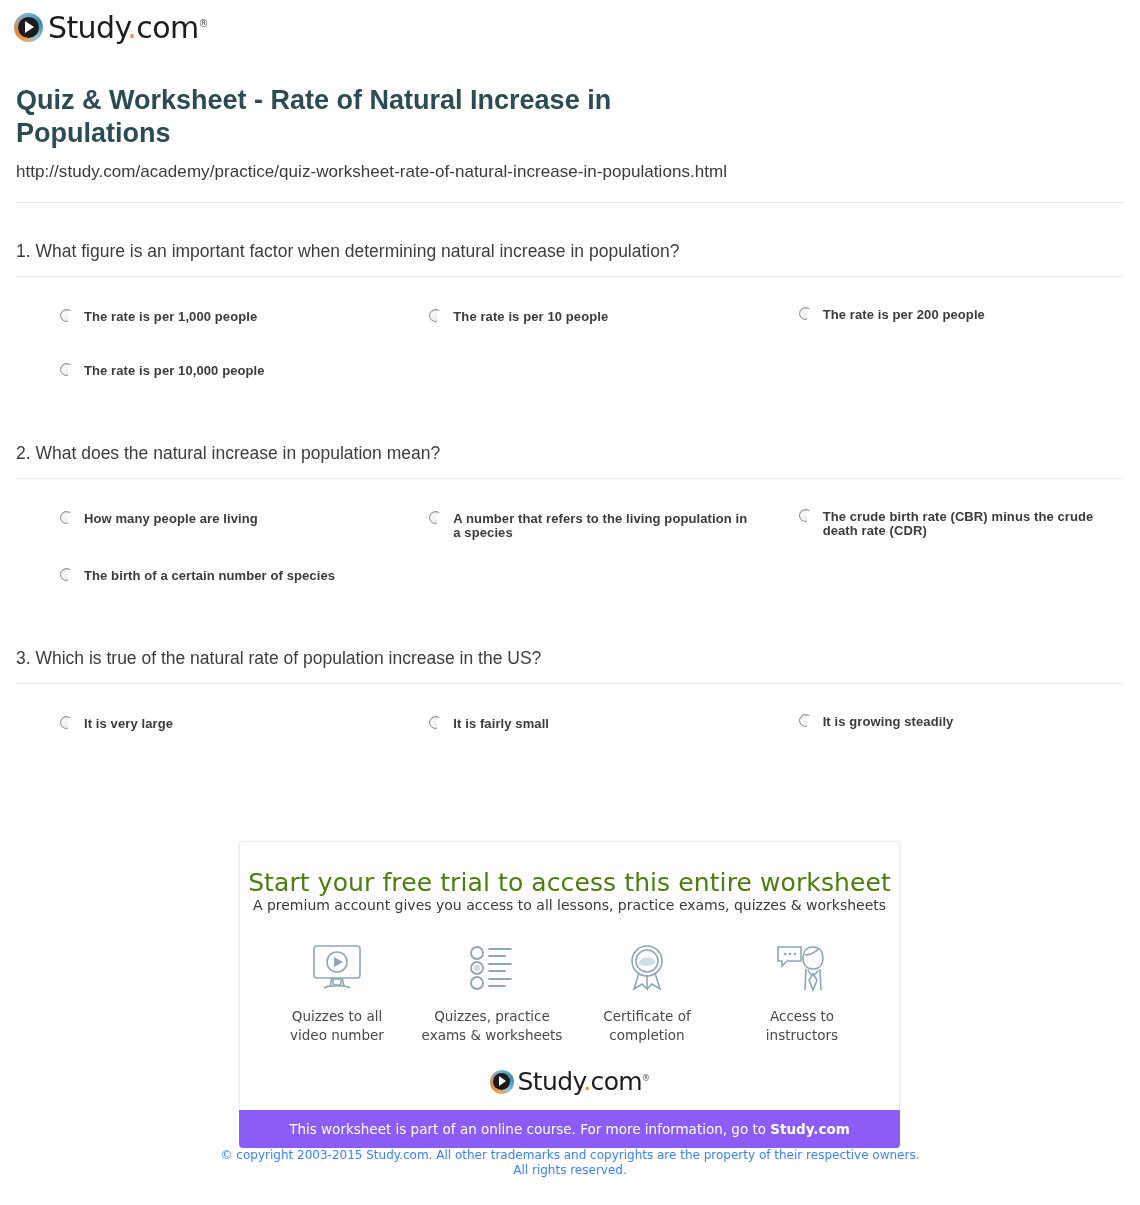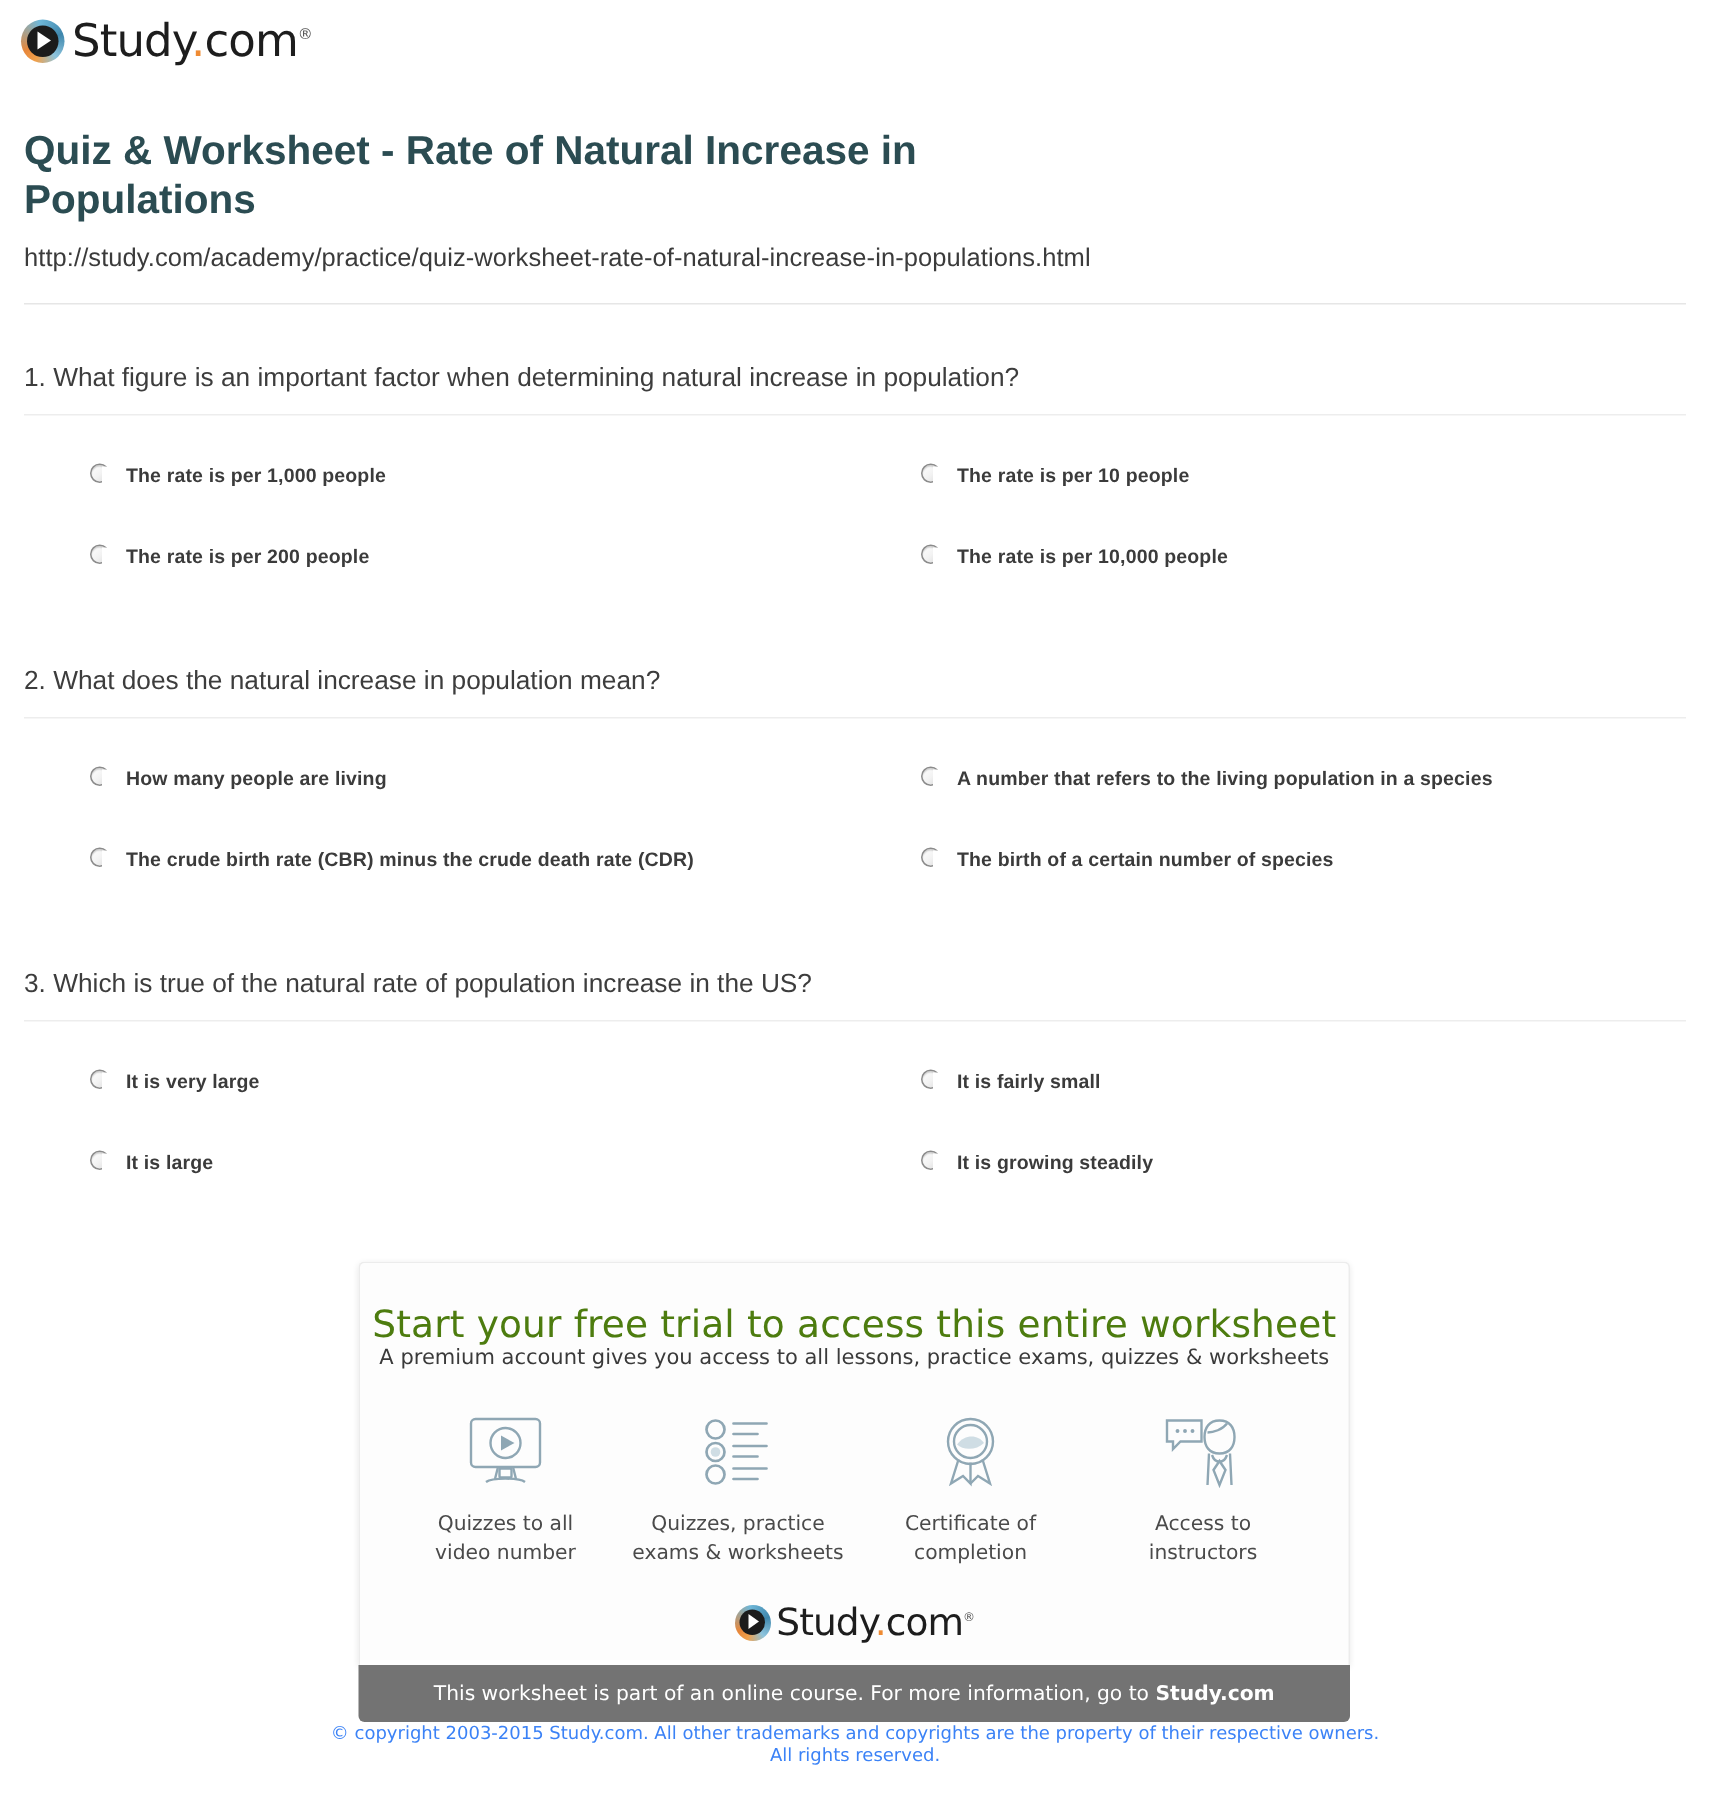--- a/index.html
+++ b/index.html
@@ -99,21 +99,21 @@
     padding: 38px 0 14px 0;
     font-weight: 400;
   }
   .q-rule {
     border: 0;
     border-top: 1px solid #ededed;
     margin: 0;
   }
   .options {
     display: grid;
-    grid-template-columns: 1fr 1fr;
+    grid-template-columns: 1fr 1fr 1fr;
     column-gap: 0;
     row-gap: 0;
     padding-top: 16px;
   }
   .option {
     display: flex;
     align-items: flex-start;
     gap: 11px;
     padding: 14px 0 14px 44px;
     min-height: 56px;
@@ -205,21 +205,21 @@
     align-items: center;
     gap: 4px;
   }
   .promo-logo .logo-mark { width: 24px; height: 24px; }
   .promo-logo .logo-mark::after { left: 3.5px; top: 3.5px; width: 17px; height: 17px; }
   .promo-logo .logo-mark::before { left: 9px; top: 6.5px; border-left-width: 7.5px; border-top-width: 5.5px; border-bottom-width: 5.5px; }
   .promo-logo .logo-word { font-size: 25px; }
   .promo-logo .logo-word .tm { font-size: 8px; }
 
   .promo-banner {
-    background: #737373;
+    background: #8b5cf6;
     color: #ffffff;
     text-align: center;
     font-size: 13.5px;
     padding: 11px 16px;
     border-radius: 0 0 4px 4px;
     font-family: "DejaVu Sans", sans-serif;
   }
   .promo-banner b { font-weight: bold; }
 
   .copyright {
@@ -299,24 +299,20 @@
     <div class="question-text">3. Which is true of the natural rate of population increase in the US?</div>
     <hr class="q-rule">
     <div class="options">
       <div class="option">
         <span class="radio"></span>
         <span class="option-label">It is very large</span>
       </div>
       <div class="option">
         <span class="radio"></span>
         <span class="option-label">It is fairly small</span>
-      </div>
-      <div class="option">
-        <span class="radio"></span>
-        <span class="option-label">It is large</span>
       </div>
       <div class="option">
         <span class="radio"></span>
         <span class="option-label">It is growing steadily</span>
       </div>
     </div>
   </div>
 
 </div>
 

